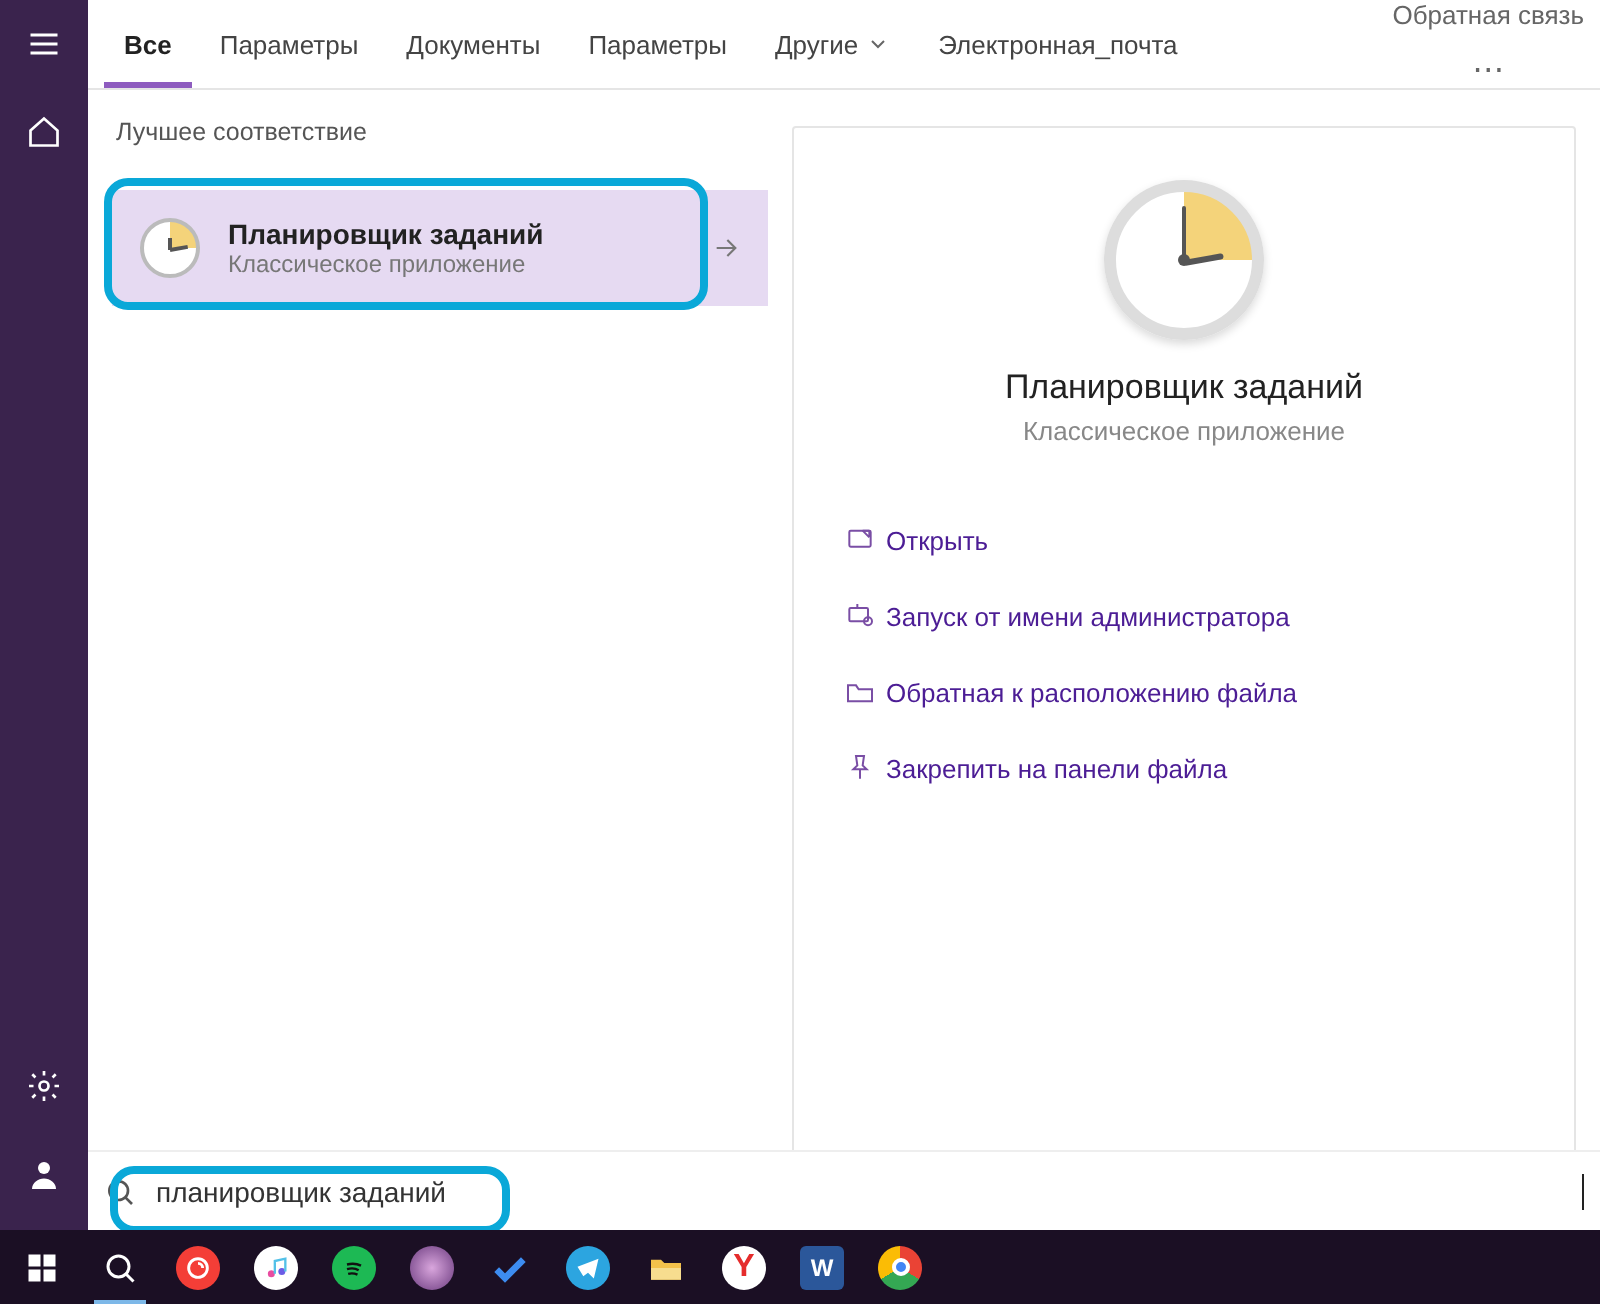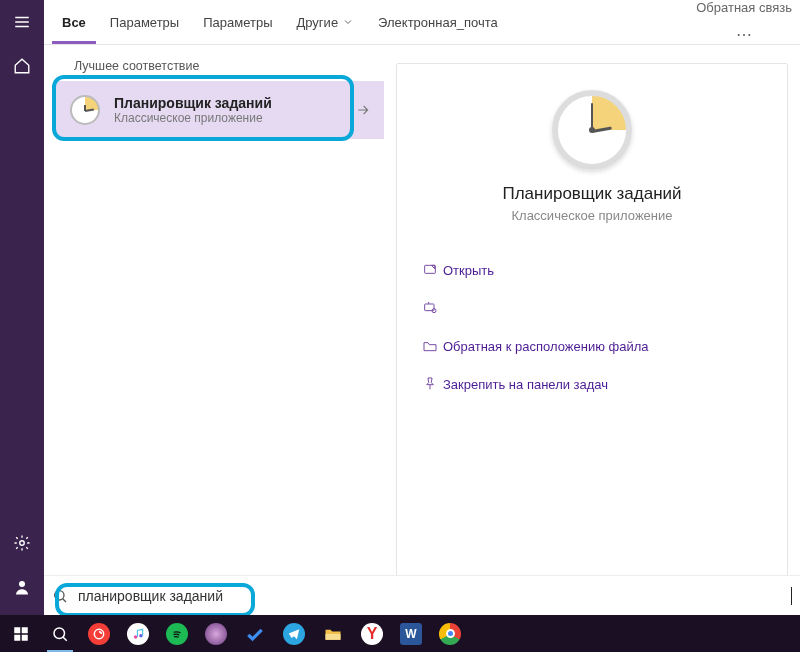--- a/index.html
+++ b/index.html
@@ -16,21 +16,21 @@
   .tabs { height: 44px; display: flex; align-items: center; padding: 0 8px; gap: 4px; color: #444; }
   .tab { padding: 0 10px; height: 44px; display: flex; align-items: center; cursor: pointer; font-size: 13px; }
   .tab.active { font-weight: 600; color: #222; border-bottom: 3px solid #8e5cbf; padding-top: 3px; }
   .tabs-right { margin-left: auto; display: flex; align-items: center; gap: 10px; color: #666; flex-direction: column; }
   .more-dots { font-size: 16px; cursor: pointer; padding: 0 6px; }
 
   .content { flex: 1; display: flex; border-top: 1px solid #e5e5e5; }
   .left-col { width: 340px; padding: 14px 0 12px 12px; }
   .right-col { flex: 1; padding: 18px 12px 12px 12px; }
 
-  .section-label { font-size: 12.5px; color: #555; padding: 0 2px 8px 2px; margin-left: 16px; }
+  .section-label { font-size: 12.5px; color: #555; padding: 0 2px 22px 2px; }
 
   .result-wrap { position: relative; }
   .result { display: flex; align-items: center; background: #e6daf2; height: 58px; padding-left: 10px; padding-right: 28px; }
   .res-icon-wrap { width: 38px; height: 38px; display: flex; align-items: center; justify-content: center; }
   .clock-ic { width: 30px; height: 30px; border-radius: 50%; border: 2px solid #bbb; position: relative; background: conic-gradient(from 0deg,#f4d37a 0 90deg,#fff 90deg 360deg); }
   .clock-ic::before, .clock-ic::after { content:""; position:absolute; left:50%; top:50%; background:#555; transform-origin:left center; height:2px; }
   .clock-ic::before { width: 9px; transform: rotate(-10deg); }
   .clock-ic::after  { width: 6px; transform: rotate(-90deg); }
   .res-text { margin-left: 10px; display: flex; flex-direction: column; }
   .res-title { font-size: 14px; font-weight: 600; color: #222; }
@@ -94,20 +94,21 @@
           <path d="M4 22c0-4 4-7 8-7s8 3 8 7" fill="#fff"></path>
         </svg>
     </div>
   </div>
 </div>
 
 <div class="panel">
   <div class="tabs">
     <div class="tab active">Все</div>
     <div class="tab">Параметры</div>
+    <div class="tab">Документы</div>
     <div class="tab">Параметры</div>
     <div class="tab">
       <span>Другие</span>
       <svg viewBox="0 0 24 24" width="12" height="12" style="margin-left:4px">
           <path d="M6 9l6 6 6-6" stroke="#666" fill="none" stroke-width="2"></path>
         </svg>
     </div>
     <div class="tab">Электронная_почта</div>
     <div class="tabs-right">
       <span>Обратная связь</span>
@@ -156,37 +157,38 @@
             <span>Открыть</span>
           </div>
           <div class="action">
             <span class="act-ic">
                 <svg viewBox="0 0 24 24">
                   <rect x="4" y="6" width="14" height="10" rx="1"></rect>
                   <path d="M10 3v3"></path>
                   <circle cx="18" cy="16" r="3"></circle>
                 </svg>
               </span>
+            <span>Запуск от имени администратора</span>
           </div>
           <div class="action">
             <span class="act-ic">
                 <svg viewBox="0 0 24 24">
                   <path d="M3 7h6l2 3h10v9H3z"></path>
                 </svg>
               </span>
             <span>Обратная к расположению файла</span>
           </div>
           <div class="action">
             <span class="act-ic">
                 <svg viewBox="0 0 24 24">
                   <path d="M9 3h6l-1 7 3 3H7l3-3z"></path>
                   <path d="M12 13v7"></path>
                 </svg>
               </span>
-            <span>Закрепить на панели задач</span>
+            <span>Закрепить на панели файла</span>
           </div>
         </div>
       </div>
     </div>
   </div>
 </div>
 
 <div class="search-row">
   <svg viewBox="0 0 24 24">
       <circle cx="11" cy="11" r="7"></circle>

